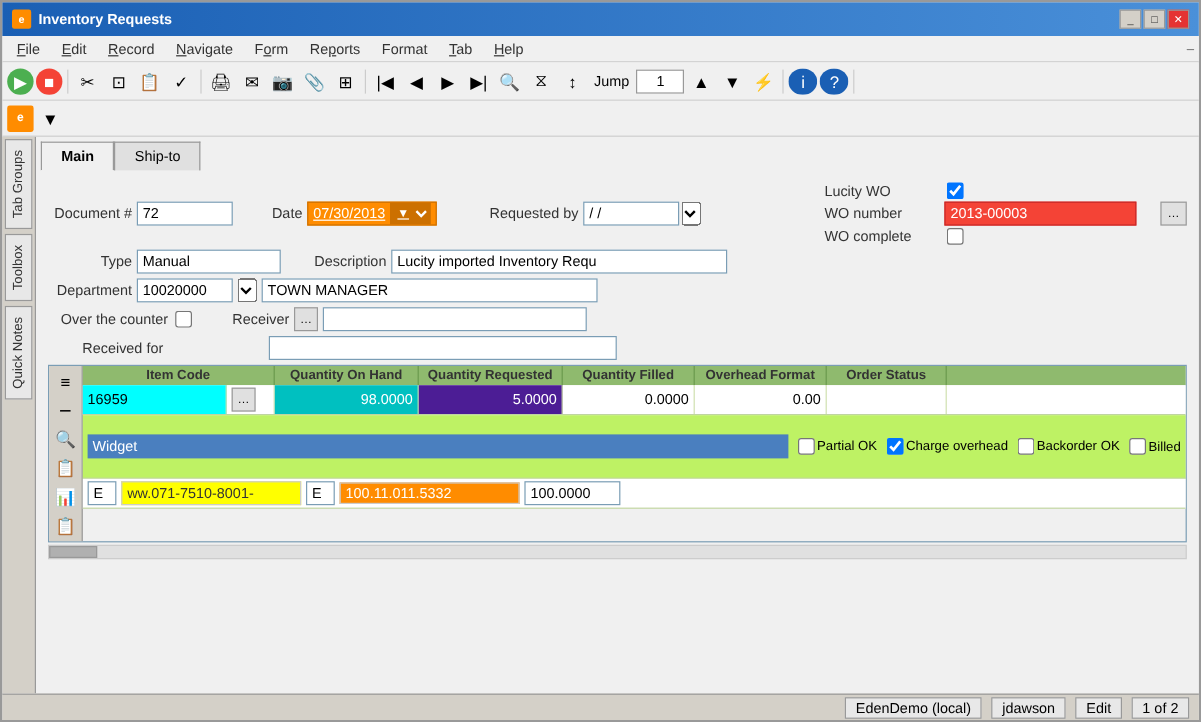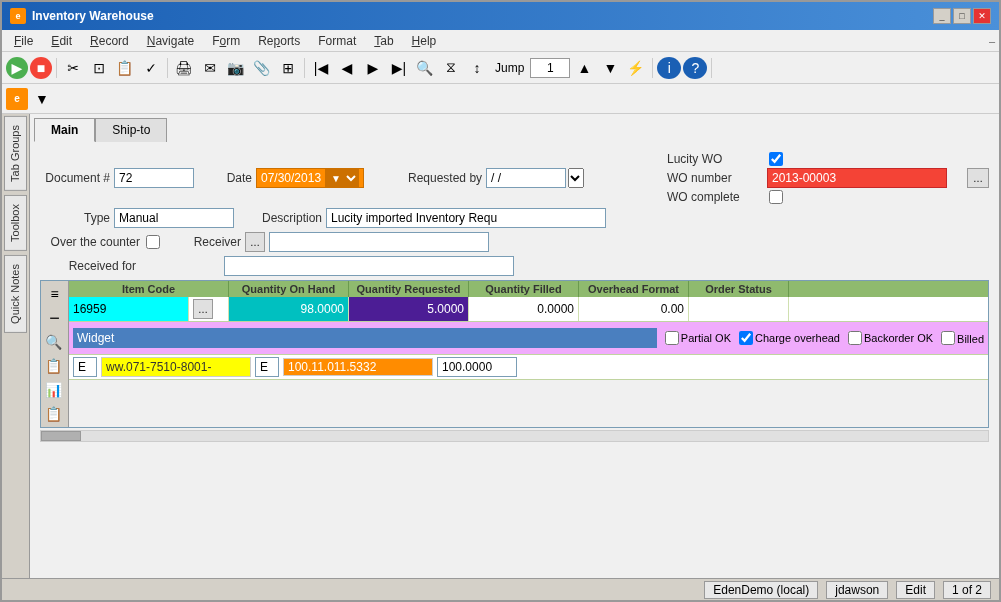--- a/index.html
+++ b/index.html
@@ -56,33 +56,33 @@
     .form-input-orange { background: #ff8c00; color: white; border: 1px solid #cc7000; }
     .form-input-green { background: #4caf50; color: white; border: 1px solid #388e3c; }
     
     .date-input { background: #ff8c00; color: white; border: 1px solid #cc7000; height: 20px; padding: 0 4px; font-size: 12px; display: flex; align-items: center; gap: 4px; }
     .date-dropdown { background: #cc7000; border: none; color: white; font-size: 10px; padding: 0 2px; height: 18px; }
     
     
     .wo-section { display: flex; flex-direction: column; gap: 2px; margin-left: 8px; }
     .wo-row { display: flex; align-items: center; gap: 20px; }
     .wo-label { font-size: 12px; color: #333; min-width: 80px; }
-    .wo-input-red { background: #f44336; color: white; border: 1px solid #c62828; height: 20px; padding: 0 4px; font-size: 12px; width: 180px; }
+    .wo-input-red { background: #f44336; color: white; border: 1px solid #c62828; height: 20px; padding: 0 4px; font-size: 12px; width: 160px; }
     .wo-btn { border: 1px solid #999; background: #e0e0e0; height: 20px; width: 22px; font-size: 10px; cursor: pointer; display: flex; align-items: center; justify-content: center; }
     .checkbox { margin: 0 2px; }
     .grid-header { display: flex; background: #8fba6e; align-items: center; }
     .grid-col { border-right: 1px solid #6a9a4e; padding: 2px 4px; font-size: 11px; font-weight: bold; color: #333; text-align: center; }
     
     .grid-row { display: flex; border-bottom: 1px solid #c0d4a0; background: white; }
     .grid-cell { border-right: 1px solid #d0e0b0; padding: 2px 4px; font-size: 12px; display: flex; align-items: center; }
     .grid-cell.cyan { background: #00ffff; }
     .grid-cell.teal { background: #00c0c0; color: white; }
     .grid-cell.green-cell { background: #4c1d95; color: white; }
     
-    .detail-row { display: flex; align-items: center; background: #f0abfc; padding: 6px 4px; border-bottom: 1px solid #c0d4a0; gap: 8px; }
+    .detail-row { display: flex; align-items: center; background: #bef264; padding: 16px 4px; border-bottom: 1px solid #c0d4a0; gap: 8px; }
     .detail-blue { background: #4a7fbf; color: white; border: none; height: 20px; padding: 0 4px; font-size: 12px; flex: 1; }
     
     .sub-detail-row { display: flex; align-items: center; background: white; padding: 2px 4px; border-bottom: 1px solid #c0d4a0; gap: 4px; }
     .sub-input-yellow { background: #ffff00; color: #333; border: 1px solid #ccc; height: 20px; padding: 0 4px; font-size: 12px; }
     .sub-input-orange { background: #ff8c00; color: white; border: 1px solid #ccc; height: 18px; padding: 0 4px; font-size: 12px; }
     
     
     .status-bar { background: #d4d0c8; border-top: 1px solid #999; height: 22px; display: flex; align-items: center; justify-content: flex-end; padding: 0 8px; gap: 8px; font-size: 12px; }
     .status-item { padding: 1px 8px; background: #e8e8e8; border: 1px solid #999; font-size: 12px; }
     
@@ -96,21 +96,21 @@
     input[type="checkbox"] { width: 14px; height: 14px; }
   </style>
 </head>
 <body>
 
 <div class="window">
 
   <div class="title-bar">
     <div class="title-bar-left">
       <div class="title-icon">e</div>
-      <span>Inventory Warehouse</span>
+      <span>Inventory Requests</span>
     </div>
     <div class="window-controls">
       <div class="win-btn">_</div>
       <div class="win-btn">□</div>
       <div class="win-btn close">✕</div>
     </div>
   </div>
 
   <div class="menu-bar">
     <span class="menu-item"><u>F</u>ile</span>
@@ -179,21 +179,21 @@
         <div class="tab">Ship-to</div>
       </div>
 
       <div class="form-area">
 
         <div class="form-row">
           <span class="form-label">Document #</span>
           <input type="text" class="form-input" style="width: 80px;" value="72">
           <span style="width:20px;"></span>
           <span class="form-label" style="min-width:30px;">Date</span>
-          <div class="date-input" style="display:flex;align-items:center;">
+          <div class="date-input" style="display:flex;align-items:center;text-decoration:underline;">
             <span>07/30/2013</span>
             <select class="date-dropdown">
               <option>▼</option>
             </select>
           </div>
           <span style="width:20px;"></span>
           <span class="form-label" style="min-width:90px;">Requested by</span>
           <div style="display:flex;align-items:center;gap:2px;">
             <input type="text" class="form-input" style="width: 80px;" value="/ /">
             <select style="height:20px;width:16px;font-size:10px;"><option>▼</option></select>
@@ -218,20 +218,26 @@
         </div>
 
         <div class="form-row">
           <span class="form-label">Type</span>
           <input type="text" class="form-input" style="width: 120px;" value="Manual">
           <span style="width:10px;"></span>
           <span class="form-label" style="min-width:70px;">Description</span>
           <input type="text" class="form-input" style="width: 280px;" value="Lucity imported Inventory Requ">
         </div>
 
+        <div class="form-row">
+          <span class="form-label">Department</span>
+          <input type="text" class="form-input" style="width: 80px;" value="10020000">
+          <select style="height:20px;width:16px;font-size:10px;"><option>▼</option></select>
+          <input type="text" class="form-input" style="width: 280px;" value="TOWN MANAGER">
+        </div>
 
 
         <div class="form-row">
           <span class="form-label" style="min-width:100px;">Over the counter</span>
           <input type="checkbox" class="checkbox" style="">
           <span style="width:16px;"></span>
           <span class="form-label" style="min-width:55px;">Receiver</span>
           <div class="small-btn">…</div>
           <input type="text" class="form-input" style="width: 220px;" value="">
         </div>

